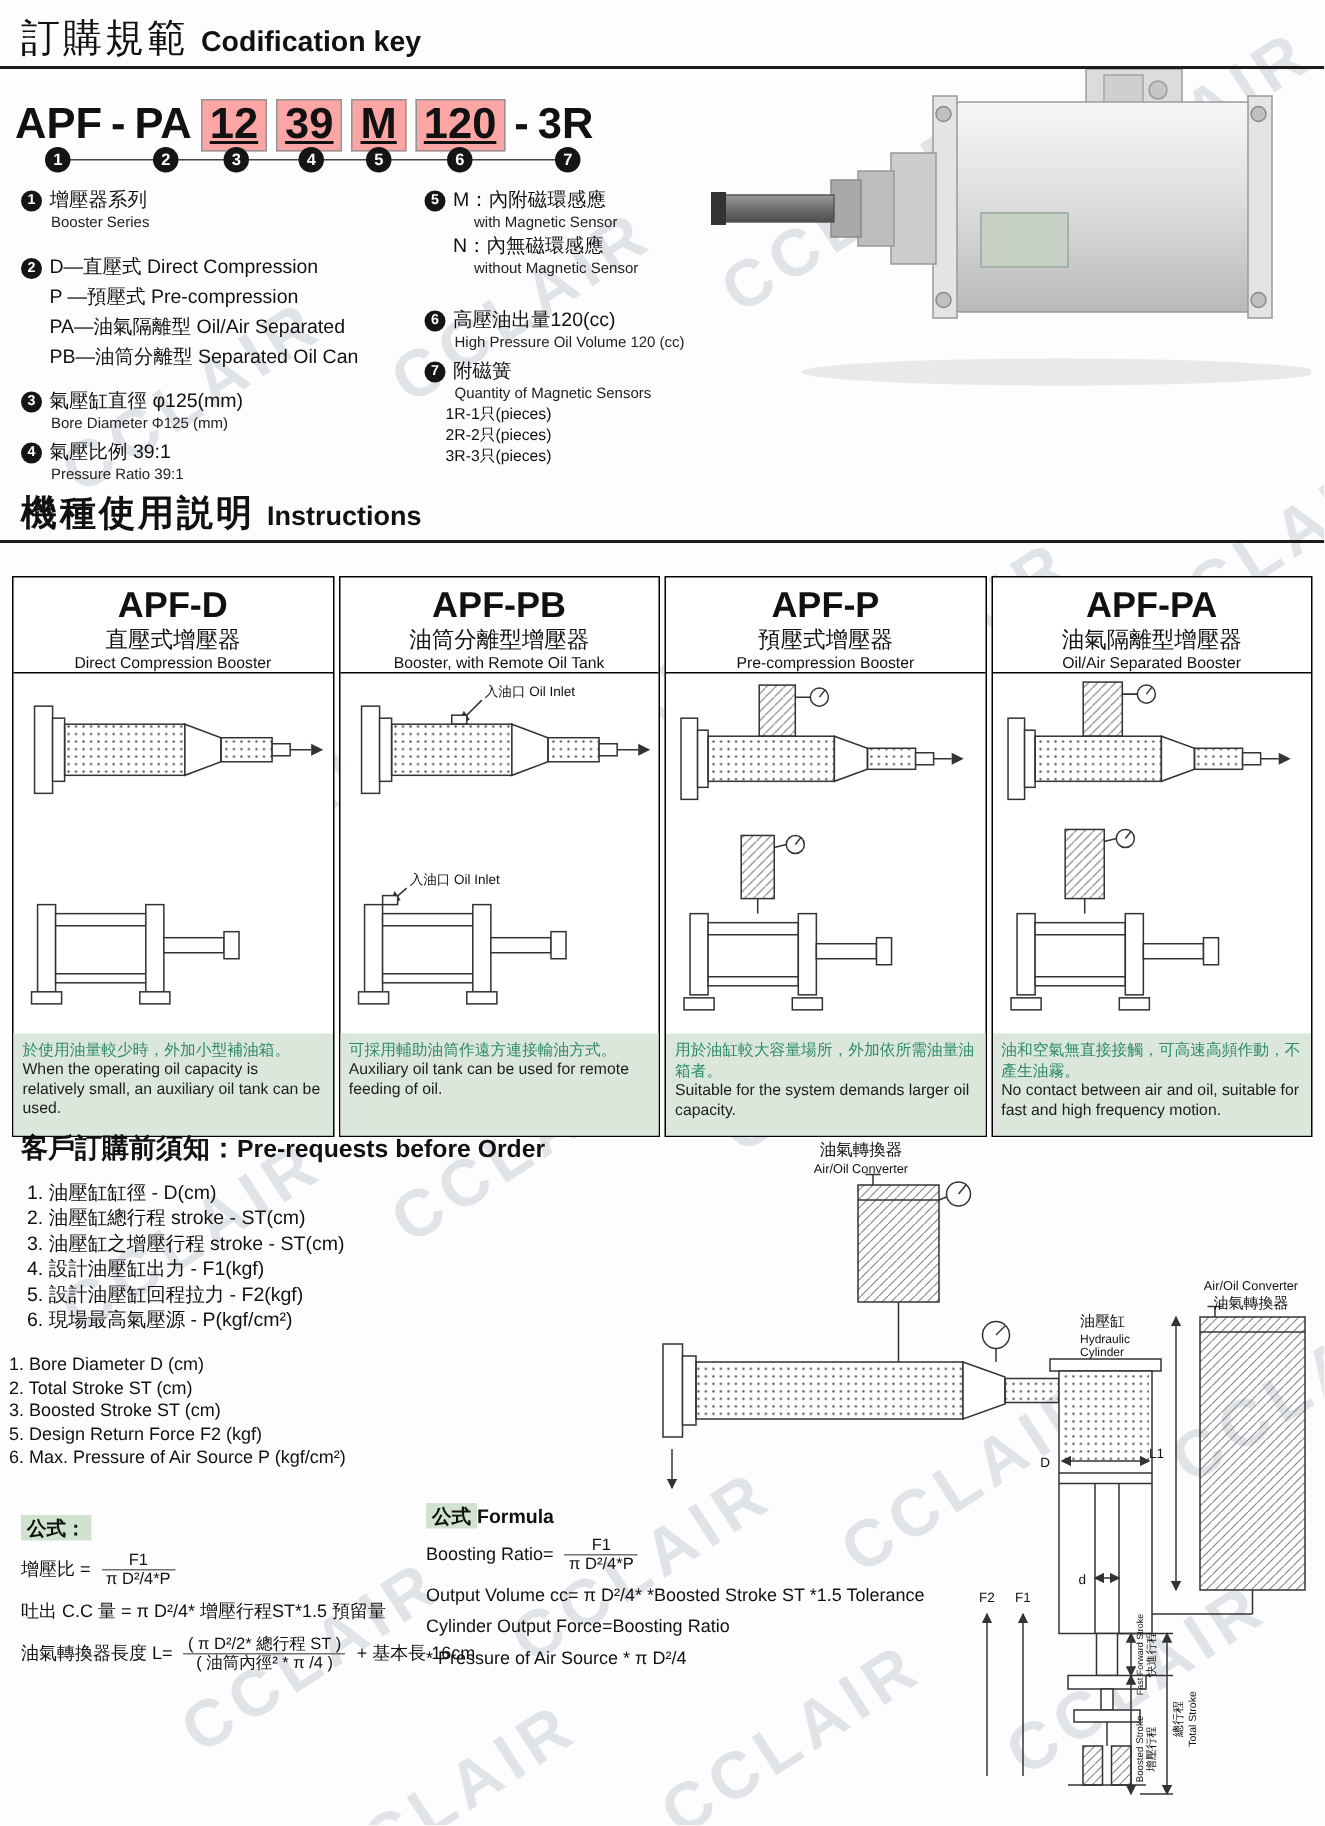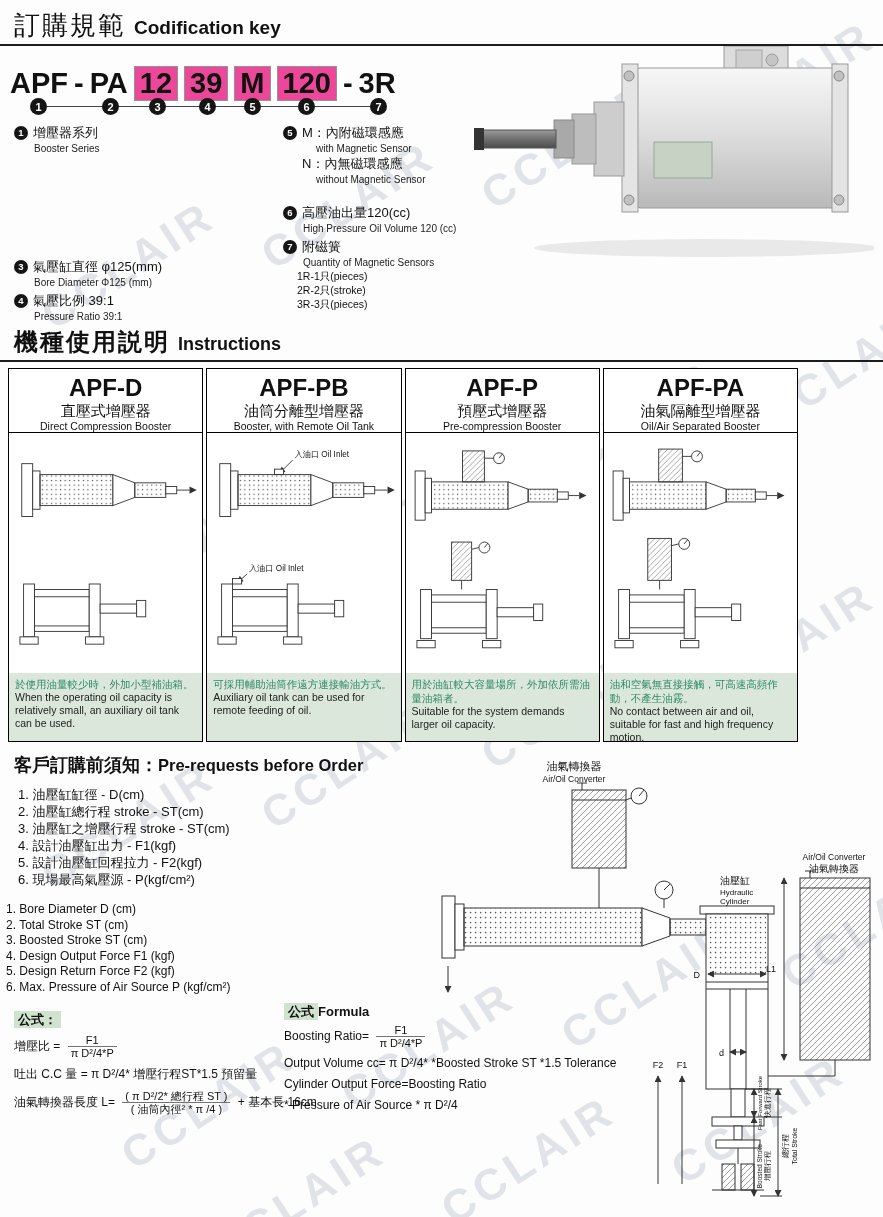--- a/index.html
+++ b/index.html
@@ -7,21 +7,21 @@
         font-family:"Liberation Sans","DejaVu Sans",sans-serif;color:#111;}
   .abs{position:absolute;}
   .wm{position:absolute;font-size:44px;font-weight:bold;letter-spacing:5px;
       color:rgba(150,162,175,0.28);transform:rotate(-33deg);white-space:nowrap;pointer-events:none;}
   .rule{border-top:2px solid #1c1c1c;height:0;}
   .t-zh{font-size:26px;font-weight:normal;letter-spacing:2px;}
   .t-en{font-size:19px;font-weight:bold;margin-left:8px;}
   .t-zh2{font-size:24px;font-weight:bold;letter-spacing:2px;}
   .t-en2{font-size:18px;font-weight:bold;margin-left:8px;}
   .code-row{display:flex;align-items:center;gap:6px;font-size:29px;font-weight:bold;}
-  .code-box{border:1px solid #949494;background:#ec4899;padding:0 5px;}
+  .code-box{border:1px solid #949494;background:#fca5a5;padding:0 5px;text-decoration:underline;}
   .cline{position:absolute;border-top:1px solid #444;height:0;}
   .ncircle{position:absolute;top:0;width:17px;height:17px;border-radius:50%;background:#151515;color:#fff;
            font-size:11px;font-weight:bold;display:flex;align-items:center;justify-content:center;}
   .legend{font-size:13px;line-height:18px;}
   .lmain{white-space:nowrap;}
   .bullet{display:inline-flex;width:14px;height:14px;border-radius:50%;background:#151515;color:#fff;
           font-size:9.5px;font-weight:bold;align-items:center;justify-content:center;margin-right:5px;vertical-align:1px;}
   .sub{font-size:10px;color:#222;margin-left:20px;line-height:13px;}
   .ind{margin-left:19px;}
   .s30{margin-left:33px;}
@@ -99,20 +99,26 @@
     <div class="ncircle" style="left:244px">5</div>
     <div class="ncircle" style="left:298px">6</div>
     <div class="ncircle" style="left:370px">7</div>
   </div>
 
   <div class="abs legend" style="left:14px;top:124px;width:262px">
     <div class="lmain"><span class="bullet">1</span><span>增壓器系列</span></div>
     <div class="sub">Booster Series</div>
   </div>
 
+  <div class="abs legend" style="left:14px;top:168px;width:268px;line-height:20px">
+    <div class="lmain"><span class="bullet">2</span><span>D—直壓式  Direct Compression</span></div>
+    <div class="lmain ind">P —預壓式  Pre-compression</div>
+    <div class="lmain ind">PA—油氣隔離型  Oil/Air Separated</div>
+    <div class="lmain ind">PB—油筒分離型  Separated Oil Can</div>
+  </div>
 
   <div class="abs legend" style="left:14px;top:258px;width:262px">
     <div class="lmain"><span class="bullet">3</span><span>氣壓缸直徑 φ125(mm)</span></div>
     <div class="sub">Bore Diameter Φ125 (mm)</div>
   </div>
 
   <div class="abs legend" style="left:14px;top:292px;width:262px">
     <div class="lmain"><span class="bullet">4</span><span>氣壓比例 39:1</span></div>
     <div class="sub">Pressure Ratio 39:1</div>
   </div>
@@ -126,21 +132,21 @@
 
   <div class="abs legend" style="left:283px;top:204px;width:210px">
     <div class="lmain"><span class="bullet">6</span><span>高壓油出量120(cc)</span></div>
     <div class="sub">High Pressure Oil Volume 120 (cc)</div>
   </div>
 
   <div class="abs legend" style="left:283px;top:238px;width:210px">
     <div class="lmain"><span class="bullet">7</span><span>附磁簧</span></div>
     <div class="sub">Quantity of Magnetic Sensors</div>
     <div class="opt">1R-1只(pieces)</div>
-    <div class="opt">2R-2只(stroke)</div>
+    <div class="opt">2R-2只(pieces)</div>
     <div class="opt">3R-3只(pieces)</div>
   </div>
 
   <div class="abs" style="left:466px;top:46px;width:410px;height:220px">
     <svg viewBox="0 0 408 218" width="408" height="218">
       <defs>
         <linearGradient id="gBody" x1="0" y1="0" x2="0" y2="1">
           <stop offset="0" stop-color="#f7f7f7"></stop>
             <stop offset="0.5" stop-color="#dcdcdc"></stop>
             <stop offset="1" stop-color="#b9b9b9"></stop>
@@ -169,21 +175,21 @@
       <rect x="16" y="84" width="74" height="18" fill="url(#gRod)" stroke="#555"></rect>
       <rect x="8" y="82" width="10" height="22" fill="#333"></rect>
     </svg>
   </div>
 
   <div class="abs" style="left:14px;top:326px">
     <span class="t-zh2">機種使用説明</span><span class="t-en2">Instructions</span>
   </div>
   <div class="abs rule" style="left:0;top:360px;width:883px"></div>
 
-  <div class="abs itable" style="left:8px;top:368px;width:790px;height:374px">
+  <div class="abs itable" style="left:8px;top:384px;width:867px;height:374px">
 
     <div class="tcol">
       <div class="col-head">
         <div class="model">APF-D</div>
         <div class="sub-zh">直壓式增壓器</div>
         <div class="sub-en">Direct Compression Booster</div>
       </div>
       <div class="col-diagram">
         <svg viewBox="0 0 212 232">
           <defs>
@@ -383,21 +389,20 @@
     <div>3. 油壓缸之增壓行程  stroke - ST(cm)</div>
     <div>4. 設計油壓缸出力  - F1(kgf)</div>
     <div>5. 設計油壓缸回程拉力 - F2(kgf)</div>
     <div>6. 現場最高氣壓源  - P(kgf/cm²)</div>
   </div>
 
   <div class="abs list-en" style="left:6px;top:902px;width:300px">
     <div>1. Bore Diameter  D (cm)</div>
     <div>2. Total Stroke  ST (cm)</div>
     <div>3. Boosted Stroke  ST (cm)</div>
-    <div>4. Design Output Force  F1 (kgf)</div>
     <div>5. Design Return Force F2 (kgf)</div>
     <div>6. Max. Pressure of Air Source P (kgf/cm²)</div>
   </div>
 
   <div class="abs" style="left:14px;top:1010px">
     <span class="hl">公式：</span>
   </div>
 
   <div class="abs fblock" style="left:14px;top:1034px;width:280px">
     <div class="frow">

